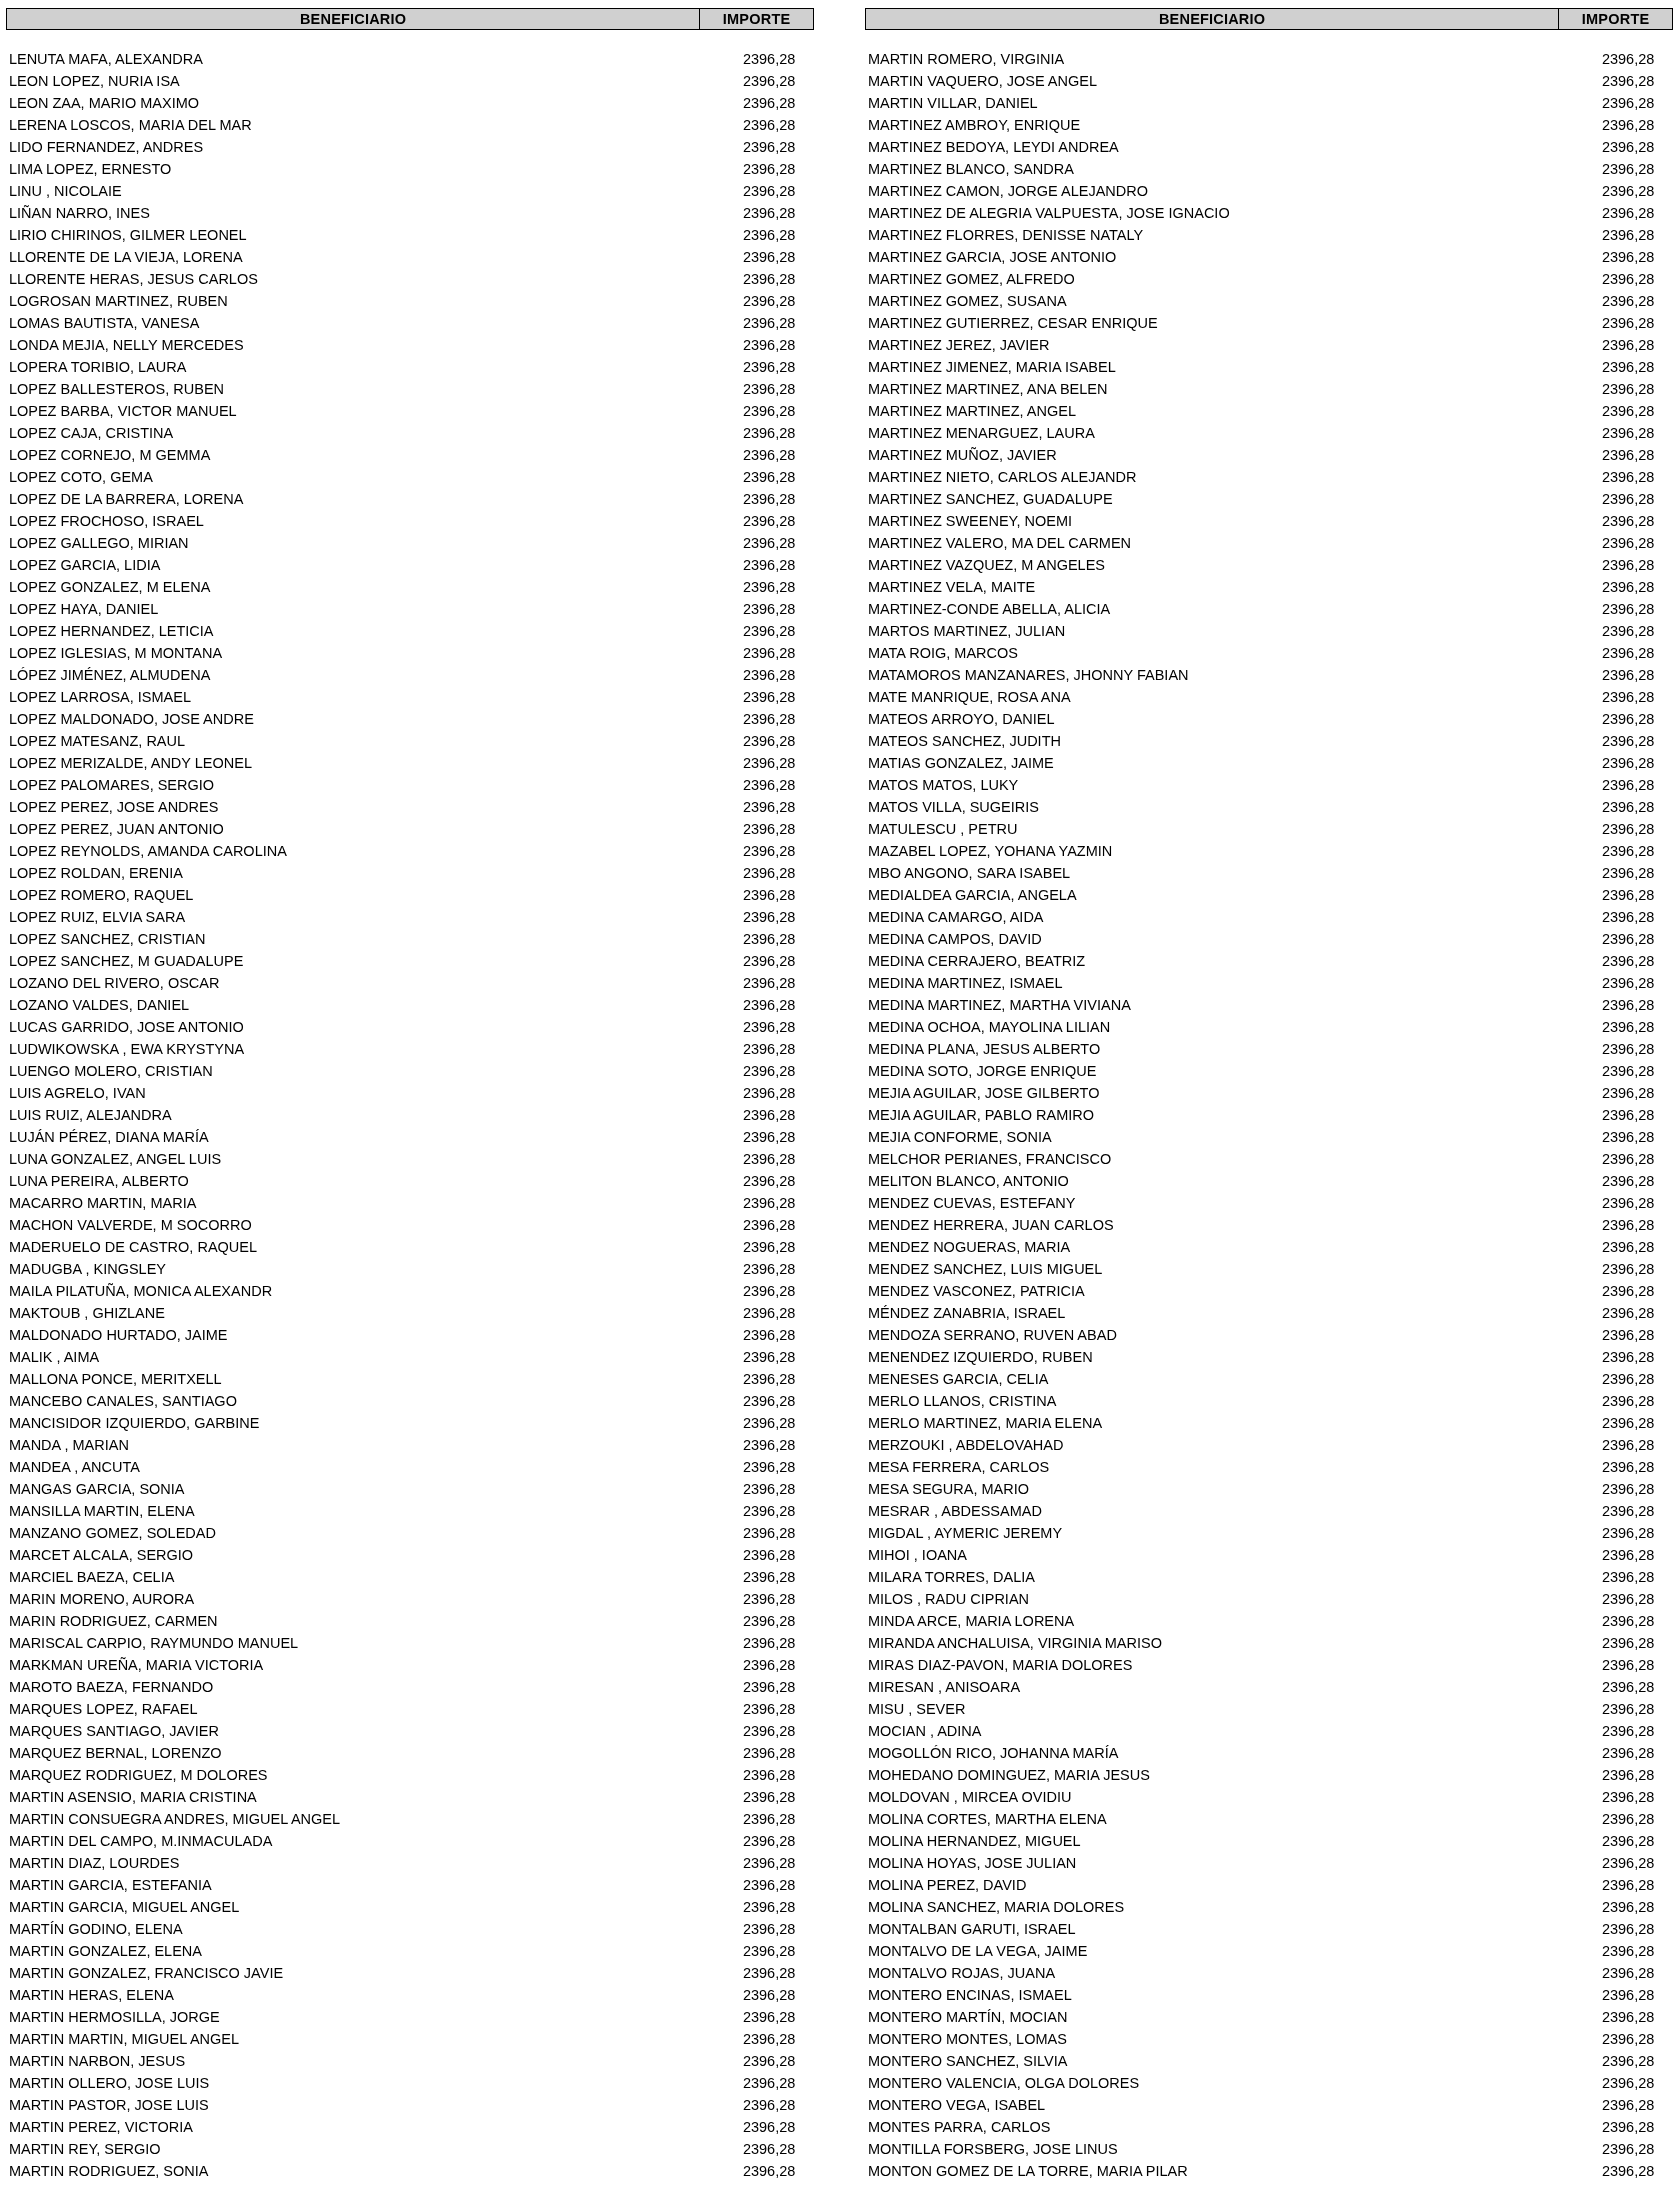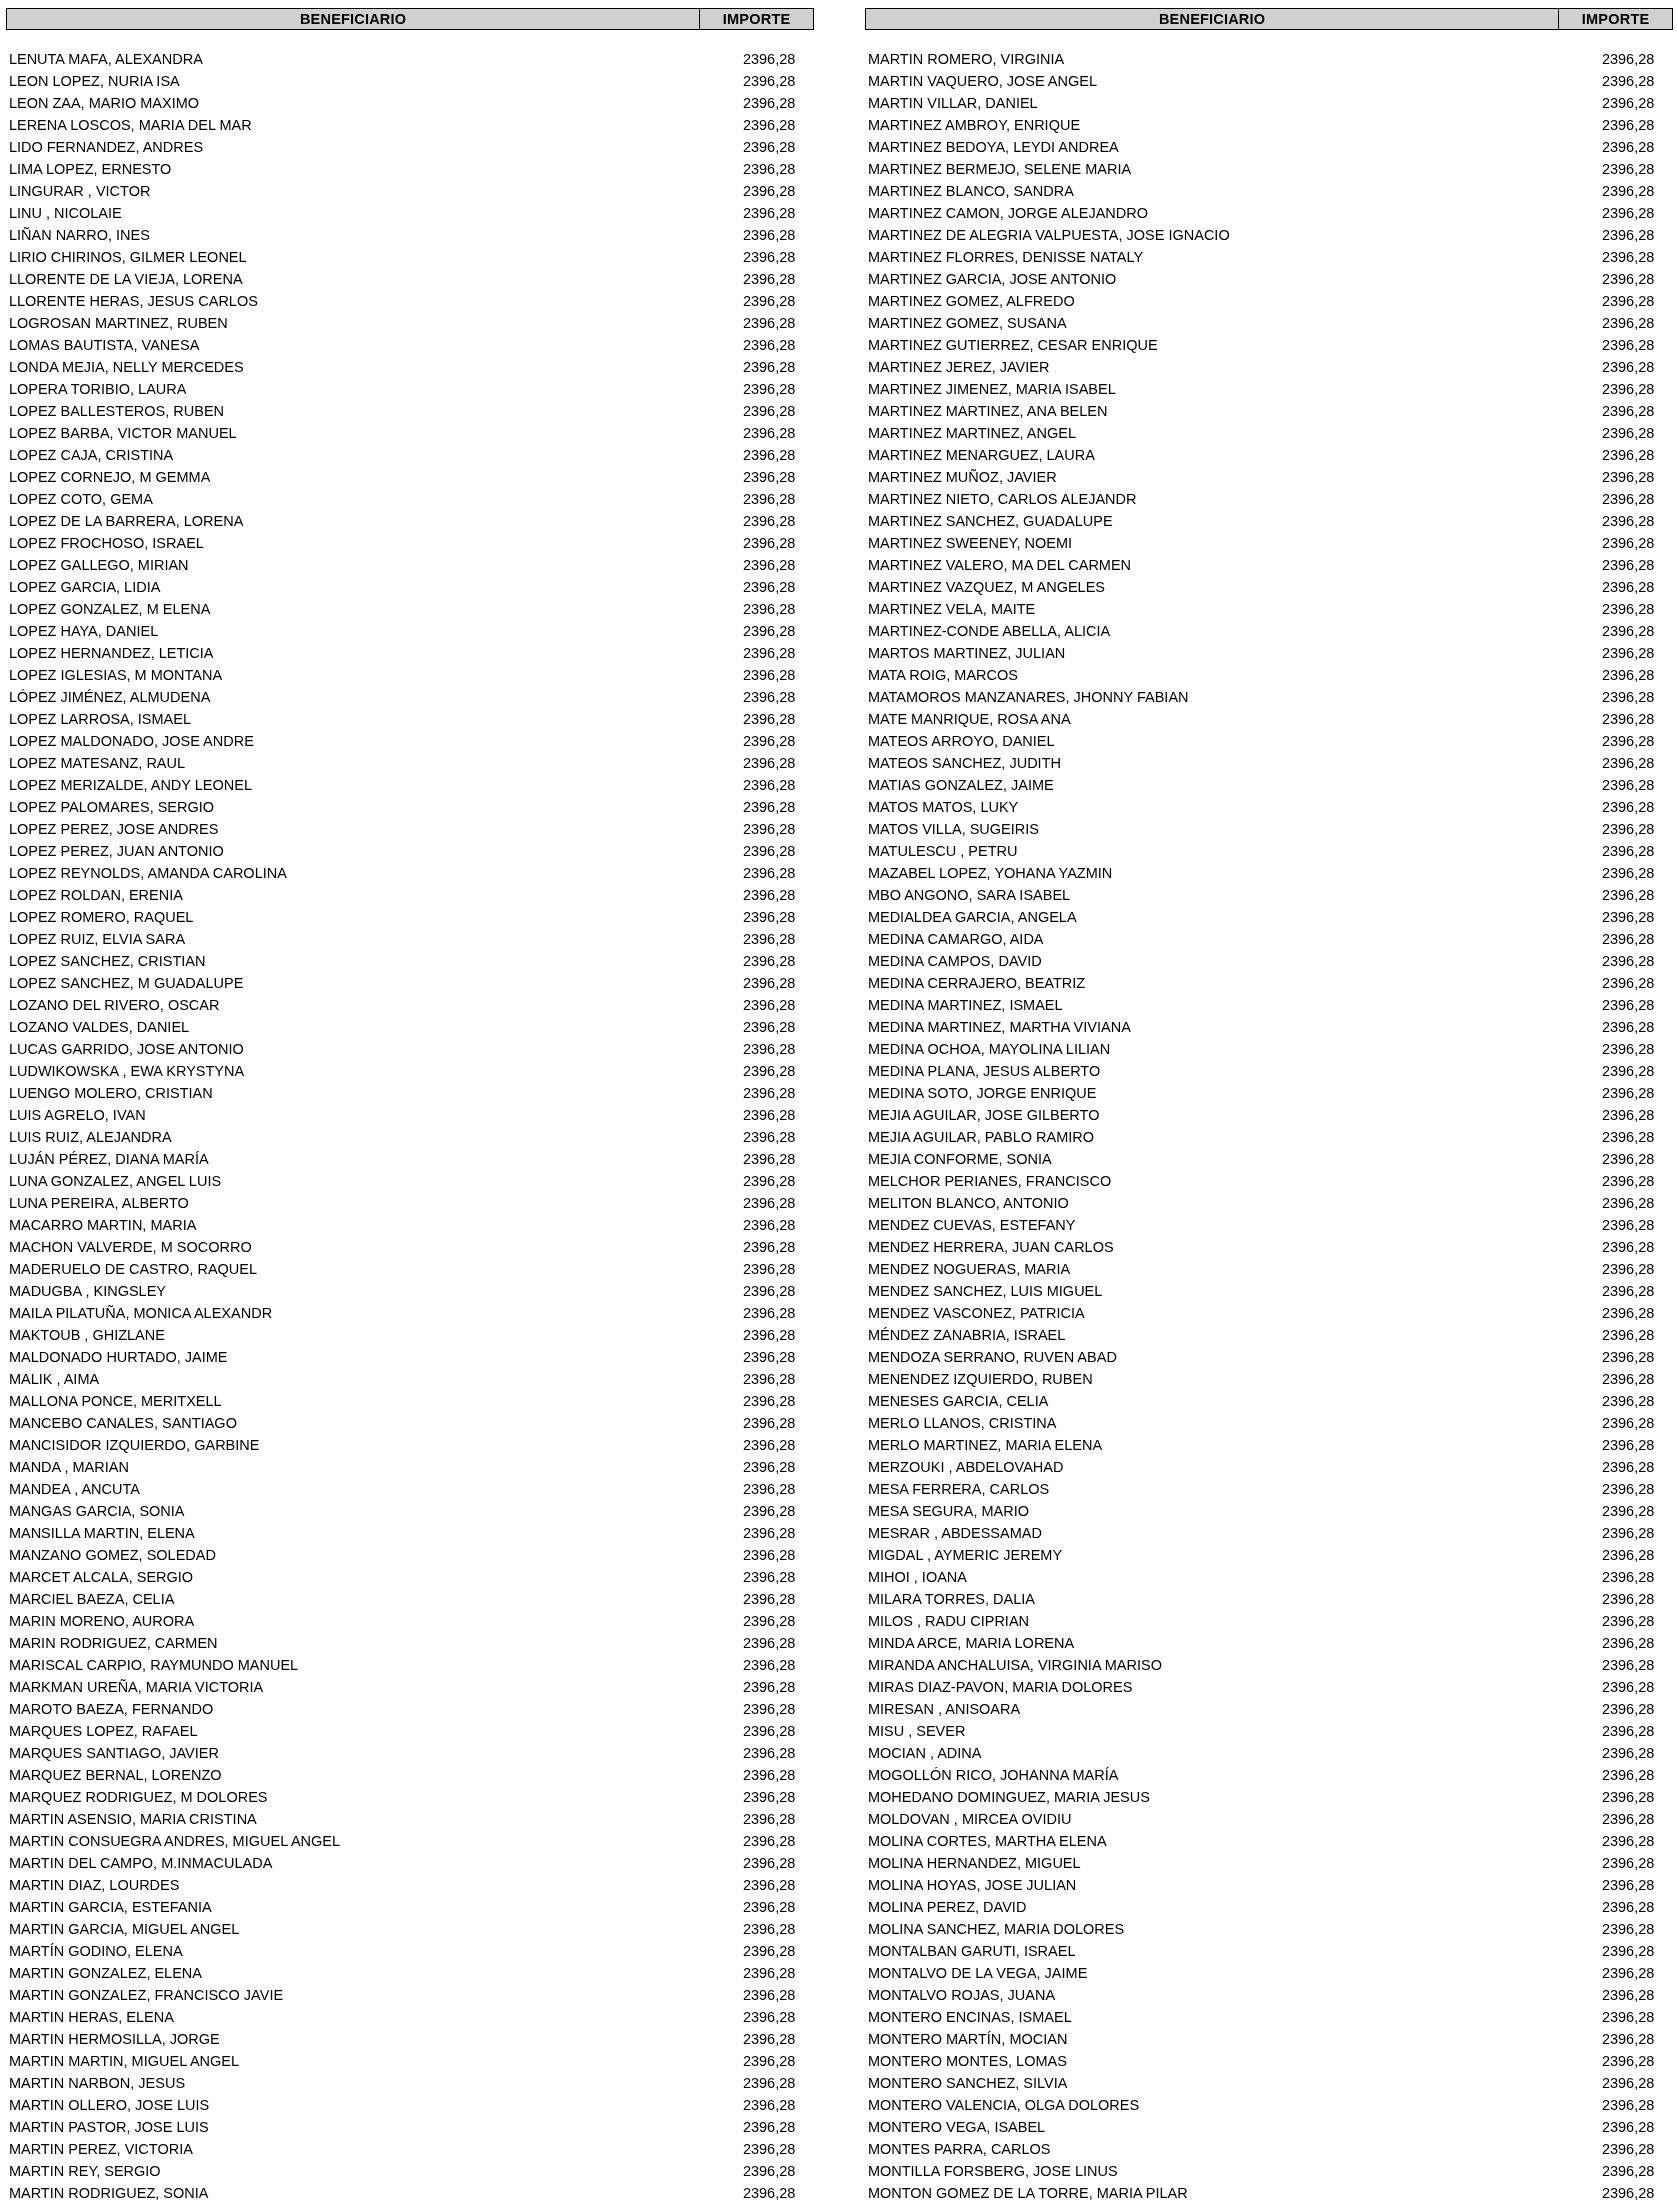--- a/index.html
+++ b/index.html
@@ -75,24 +75,20 @@
           </tr>
           <tr>
             <td class="name-cell">LIDO FERNANDEZ, ANDRES</td>
             <td class="amount-cell">2396,28</td>
           </tr>
           <tr>
             <td class="name-cell">LIMA LOPEZ, ERNESTO</td>
             <td class="amount-cell">2396,28</td>
           </tr>
           <tr>
-            <td class="name-cell">LINGURAR , VICTOR</td>
-            <td class="amount-cell">2396,28</td>
-          </tr>
-          <tr>
             <td class="name-cell">LINU , NICOLAIE</td>
             <td class="amount-cell">2396,28</td>
           </tr>
           <tr>
             <td class="name-cell">LIÑAN NARRO, INES</td>
             <td class="amount-cell">2396,28</td>
           </tr>
           <tr>
             <td class="name-cell">LIRIO CHIRINOS, GILMER LEONEL</td>
             <td class="amount-cell">2396,28</td>
@@ -476,24 +472,20 @@
           </tr>
           <tr>
             <td class="name-cell">MARTINEZ AMBROY, ENRIQUE</td>
             <td class="amount-cell">2396,28</td>
           </tr>
           <tr>
             <td class="name-cell">MARTINEZ BEDOYA, LEYDI ANDREA</td>
             <td class="amount-cell">2396,28</td>
           </tr>
           <tr>
-            <td class="name-cell">MARTINEZ BERMEJO, SELENE MARIA</td>
-            <td class="amount-cell">2396,28</td>
-          </tr>
-          <tr>
             <td class="name-cell">MARTINEZ BLANCO, SANDRA</td>
             <td class="amount-cell">2396,28</td>
           </tr>
           <tr>
             <td class="name-cell">MARTINEZ CAMON, JORGE ALEJANDRO</td>
             <td class="amount-cell">2396,28</td>
           </tr>
           <tr>
             <td class="name-cell">MARTINEZ DE ALEGRIA VALPUESTA, JOSE IGNACIO</td>
             <td class="amount-cell">2396,28</td>

